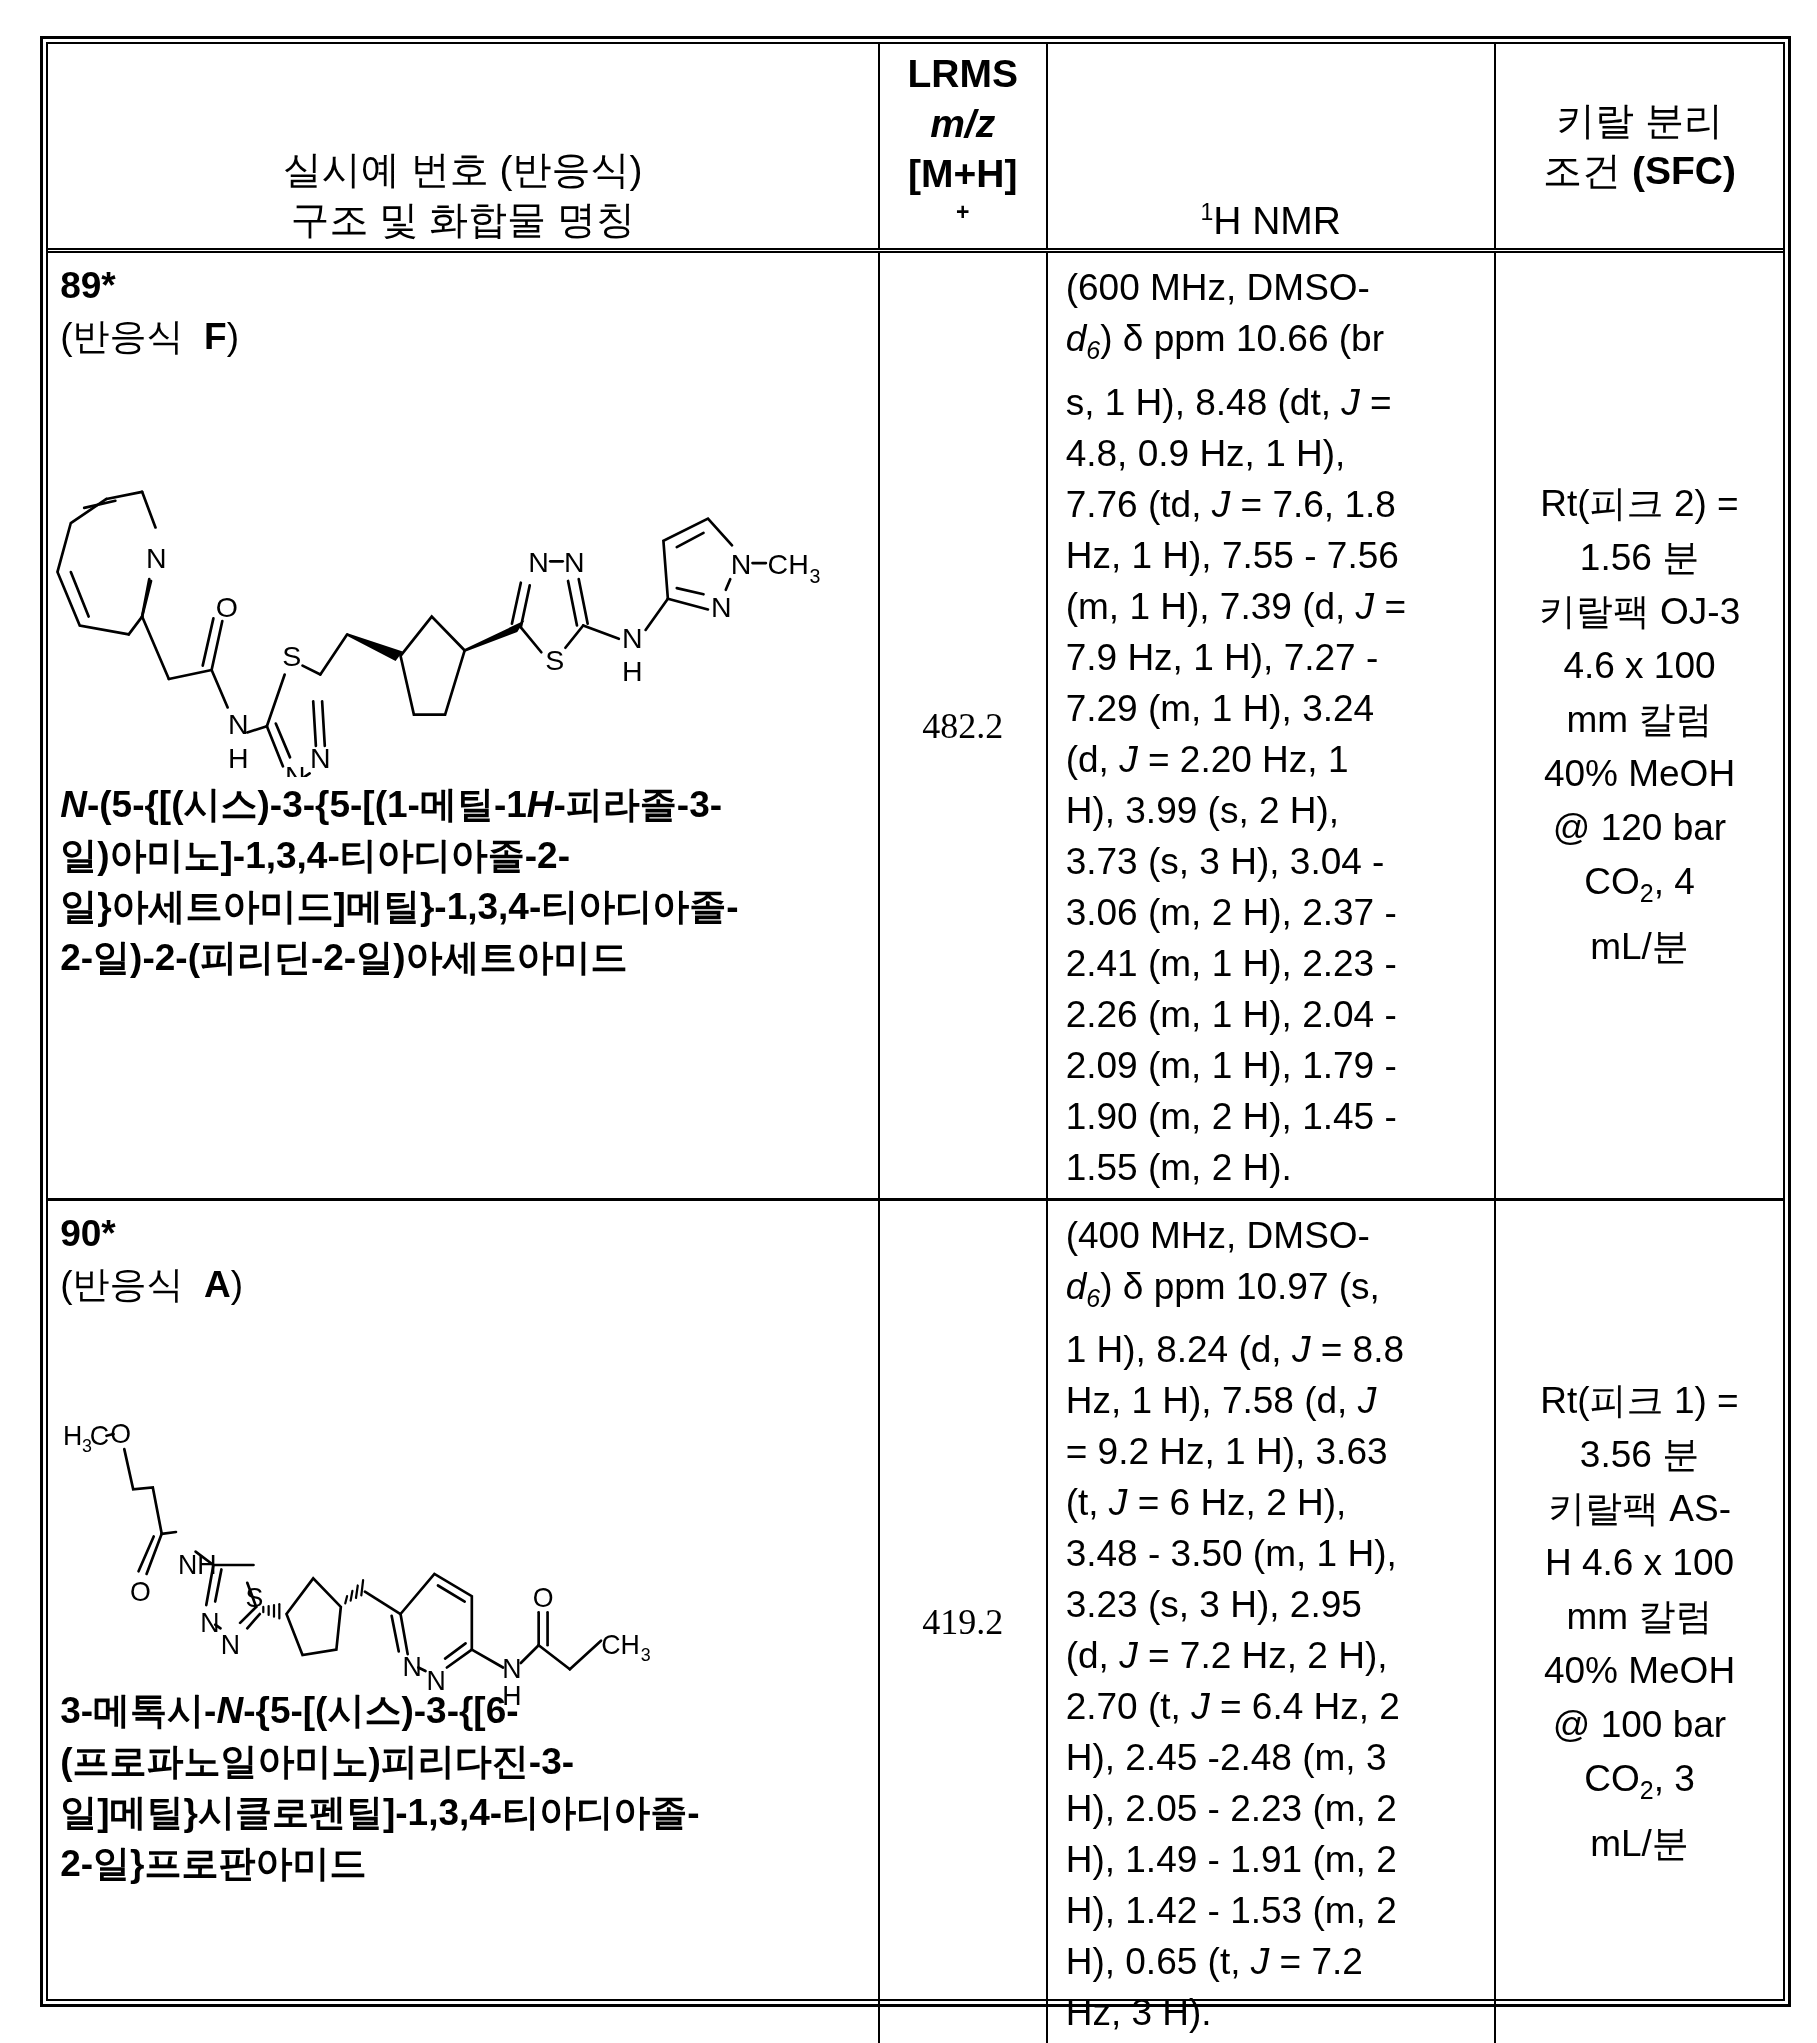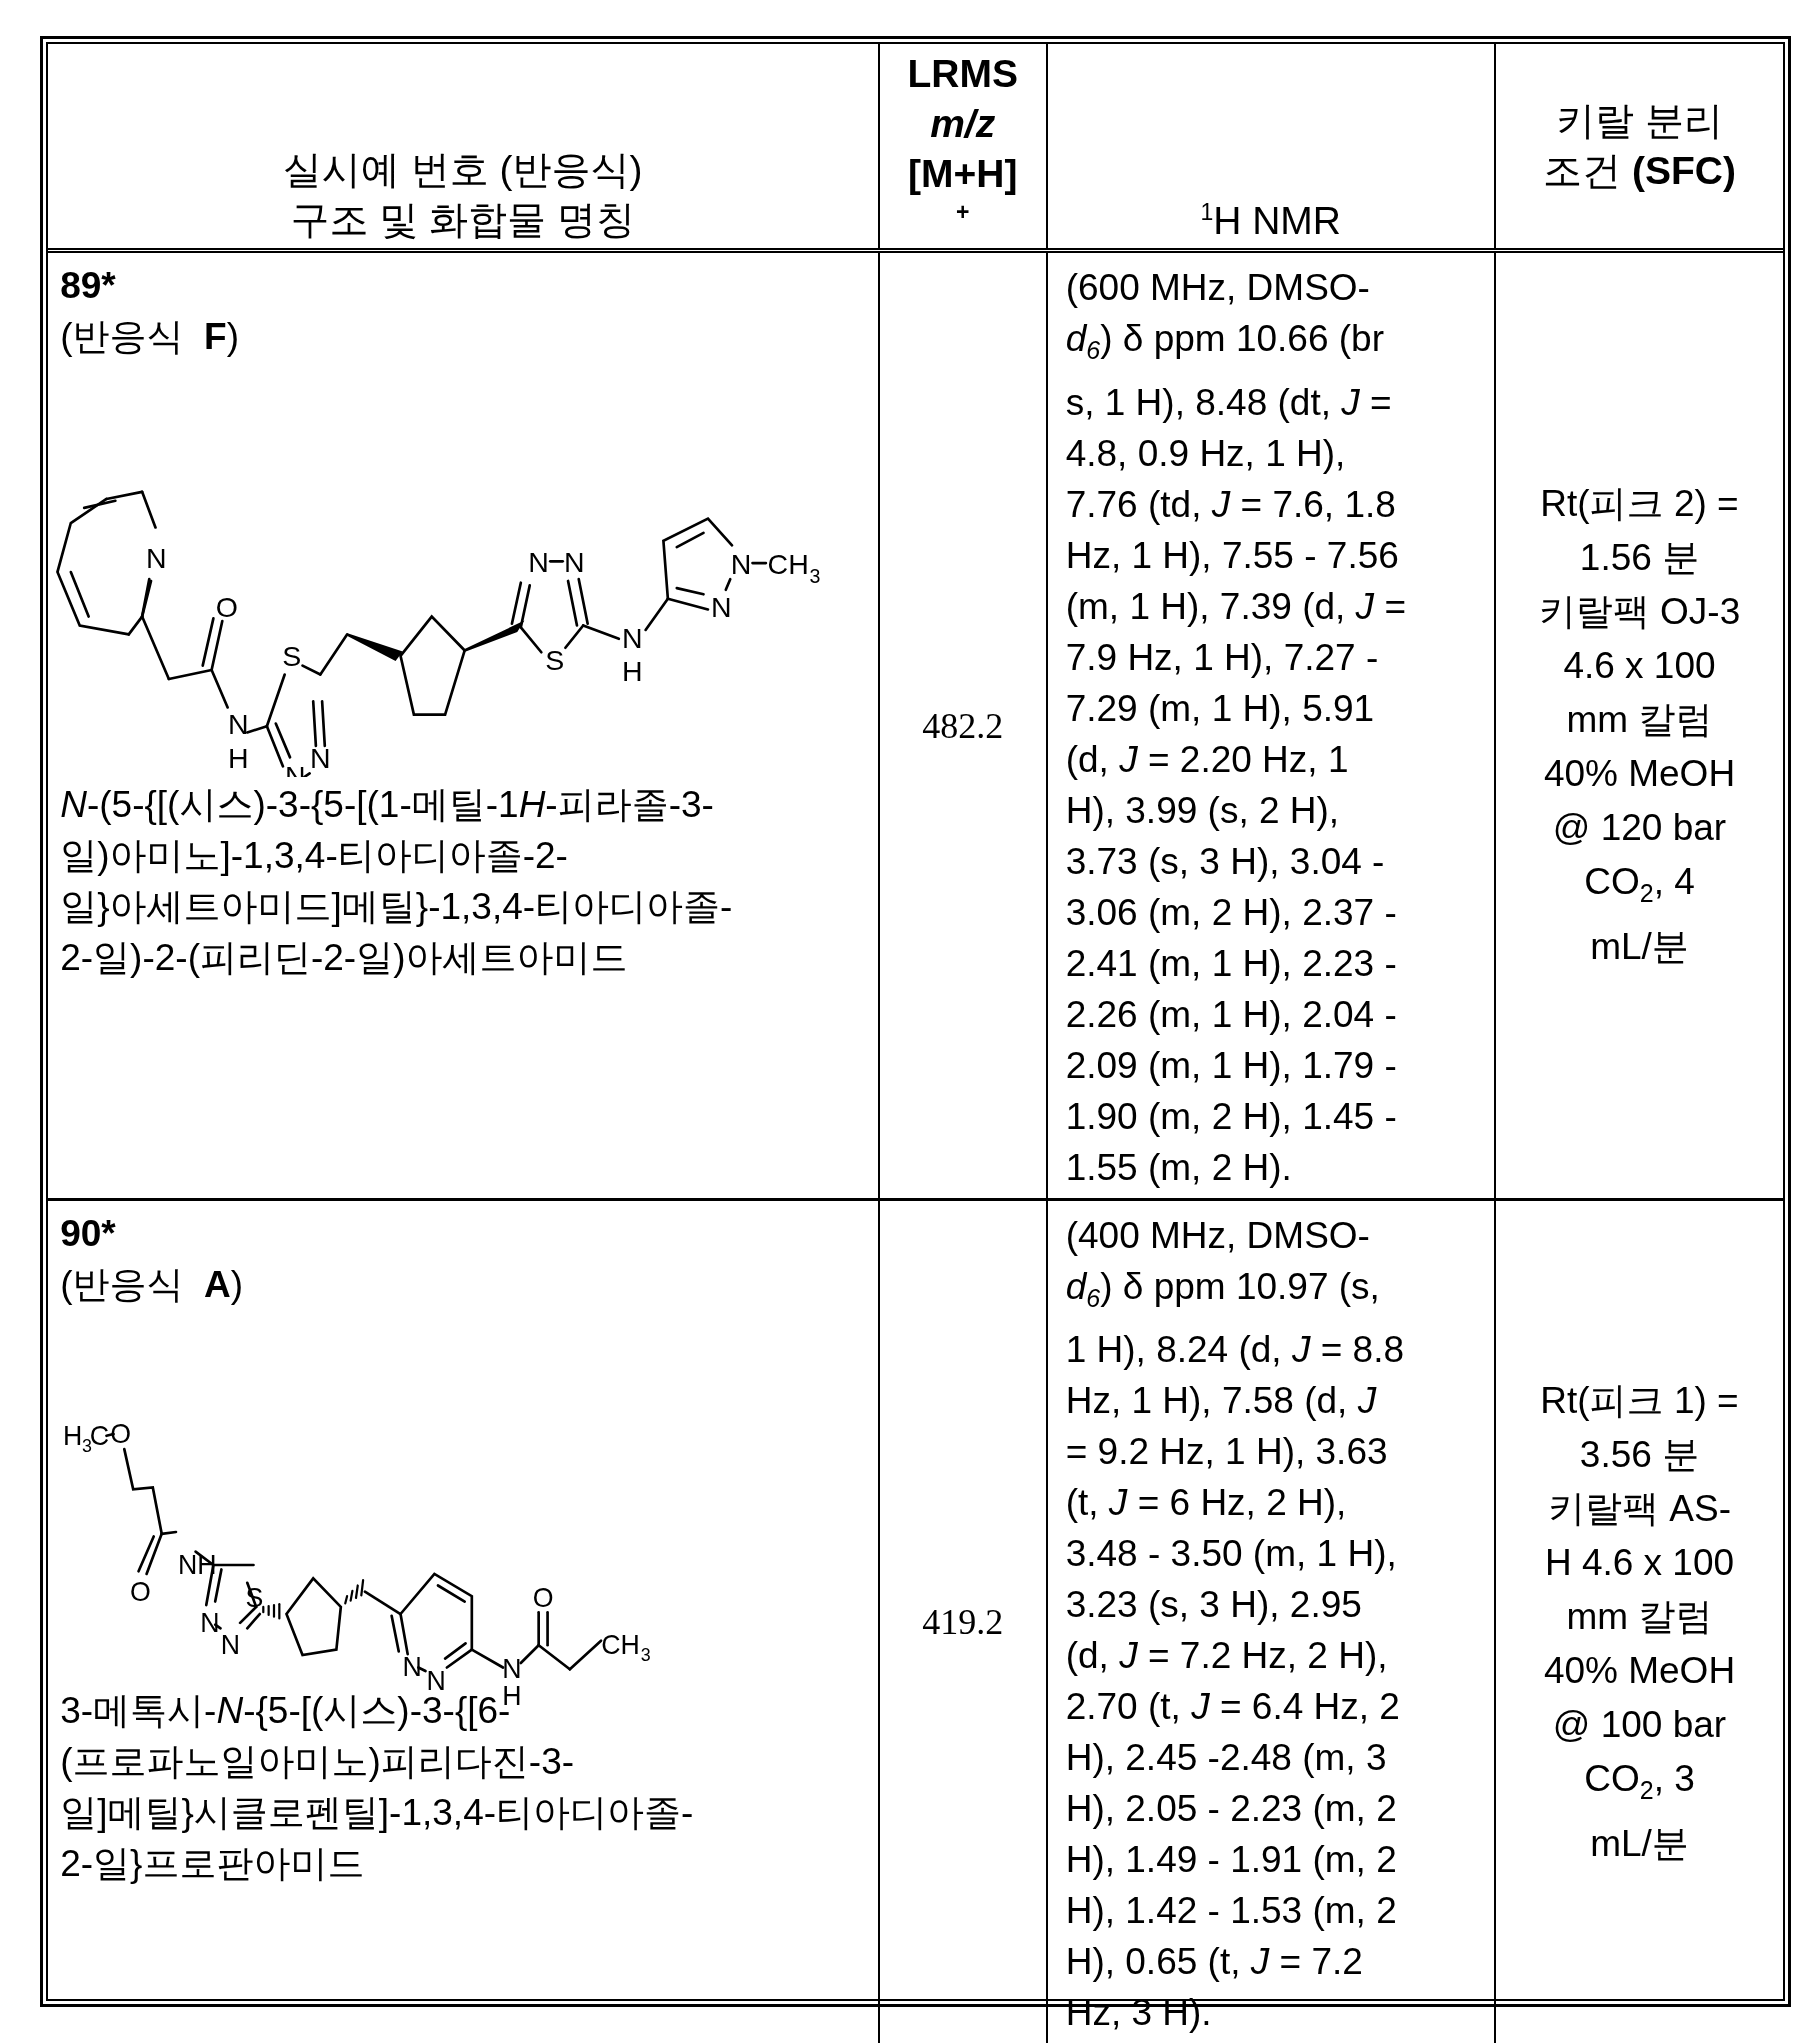--- a/index.html
+++ b/index.html
@@ -32,21 +32,21 @@
   .hdr-3 sup { font-size: 23px; }
   .hdr-4 { vertical-align: middle; }
   .bold { font-weight: bold; }
   .it { font-style: italic; }
 
   .cell-compound { padding: 9px 12.5px; position: relative; }
   .ex-num { font-weight: bold; font-size: 37px; line-height: 48px; }
   .scheme { font-size: 37px; line-height: 53px; }
   .scheme b { font-weight: bold; }
   .structure { display: block; margin-top: 7.1px; }
-  .cmpd-name { font-size: 37px; line-height: 51px; position: absolute; left: 12.5px; right: 9px; }
+  .cmpd-name { font-size: 37px; line-height: 51px; position: absolute; left: 12.5px; right: 9px; font-weight: bold; }
   .cell-mass { text-align: center; vertical-align: middle; font-size: 36px; font-family: Liberation Serif, serif; }
   .cell-nmr { padding: 9px 10.7px 5.3px 18px; font-size: 37px; line-height: 51px; }
   .cell-sfc { text-align: center; vertical-align: middle; font-size: 37px; line-height: 54px; padding: 0 6px; }
   svg text { font-family: "Liberation Sans", sans-serif; }
 </style>
 </head>
 <body>
 
 <div class="table-wrap">
 <div class="table-inner">
@@ -164,21 +164,21 @@
       <td class="cell-mass">482.2</td>
       <td class="cell-nmr">
         <div>(600 MHz, DMSO-</div>
         <div><span class="it">d</span><sub class="it" style="font-size:25px">6</sub><span>) δ ppm 10.66 (br</span></div>
         <div><span>s, 1 H), 8.48 (dt, </span><span class="it">J</span><span> =</span></div>
         <div>4.8, 0.9 Hz, 1 H),</div>
         <div><span>7.76 (td, </span><span class="it">J</span><span> = 7.6, 1.8</span></div>
         <div>Hz, 1 H), 7.55 - 7.56</div>
         <div><span>(m, 1 H), 7.39 (d, </span><span class="it">J</span><span> =</span></div>
         <div>7.9 Hz, 1 H), 7.27 -</div>
-        <div>7.29 (m, 1 H), 5.91</div>
+        <div>7.29 (m, 1 H), 3.24</div>
         <div><span>(d, </span><span class="it">J</span><span> = 2.20 Hz, 1</span></div>
         <div>H), 3.99 (s, 2 H),</div>
         <div>3.73 (s, 3 H), 3.04 -</div>
         <div>3.06 (m, 2 H), 2.37 -</div>
         <div>2.41 (m, 1 H), 2.23 -</div>
         <div>2.26 (m, 1 H), 2.04 -</div>
         <div>2.09 (m, 1 H), 1.79 -</div>
         <div>1.90 (m, 2 H), 1.45 -</div>
         <div>1.55 (m, 2 H).</div>
       </td>

